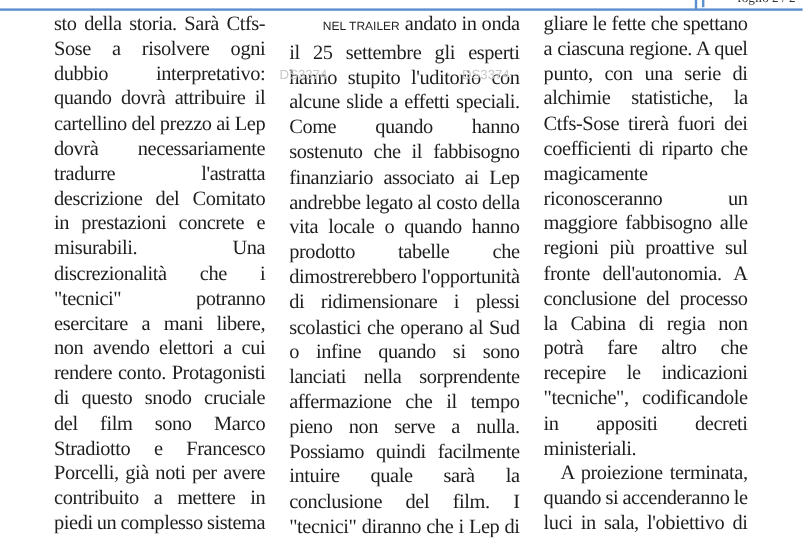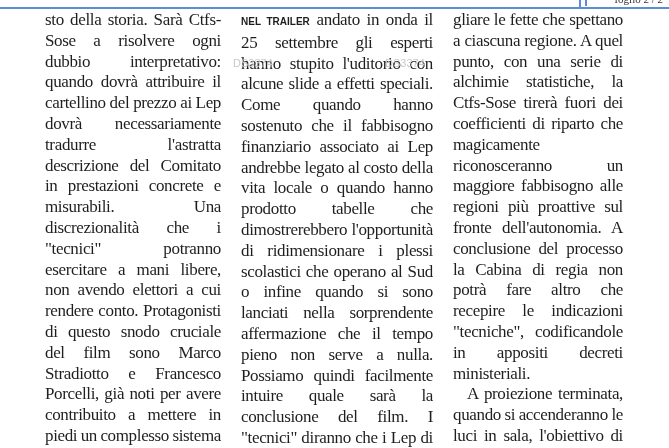--- a/index.html
+++ b/index.html
@@ -33,22 +33,23 @@
     letter-spacing: -0.35px;
     word-spacing: -0.5px;
   }
   .col1 { left: 45px; width: 176px; }
   .col2 { left: 241px; width: 192px; }
   .col3 { left: 453px; width: 170px; }
   .col p { margin: 0; }
   .col .indent { text-indent: 14px; }
   .kicker {
     font-family: "Liberation Sans", "DejaVu Sans", sans-serif;
-    font-weight: bold; font-size: 10px; letter-spacing: 0;
+    font-weight: normal; font-size: 10px; letter-spacing: 0;
     text-transform: uppercase;
+    margin-left: 28px;
   }
   .watermark {
     position: absolute; top: 57px; font-family: Liberation Sans, sans-serif;
     font-size: 11px; color: #c8c8c8; pointer-events: none;
   }
   .wm1 { left: 233px; }
   .wm2 { left: 385px; }
   .tiny-mark {
     position: absolute; left: 618px; top: 16px; font-size: 4px; color: #999;
     font-family: "Liberation Sans", sans-serif;

